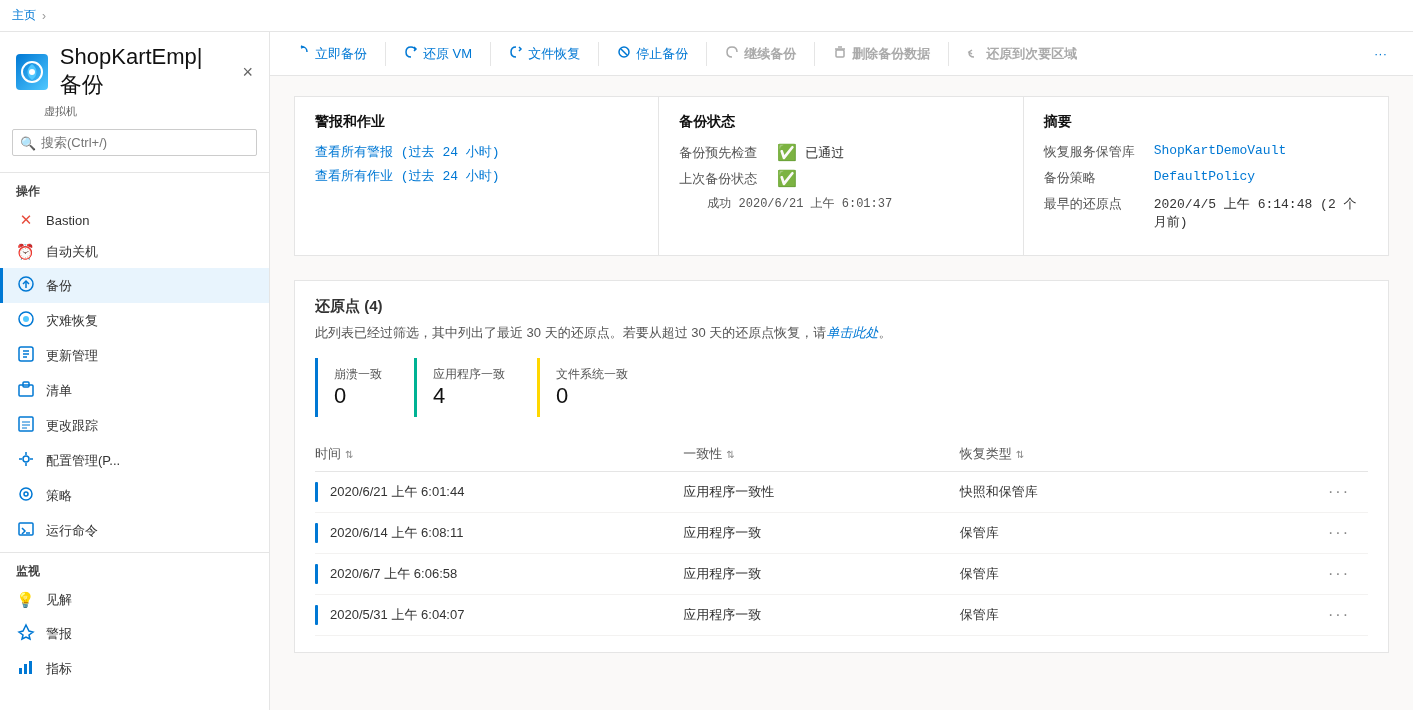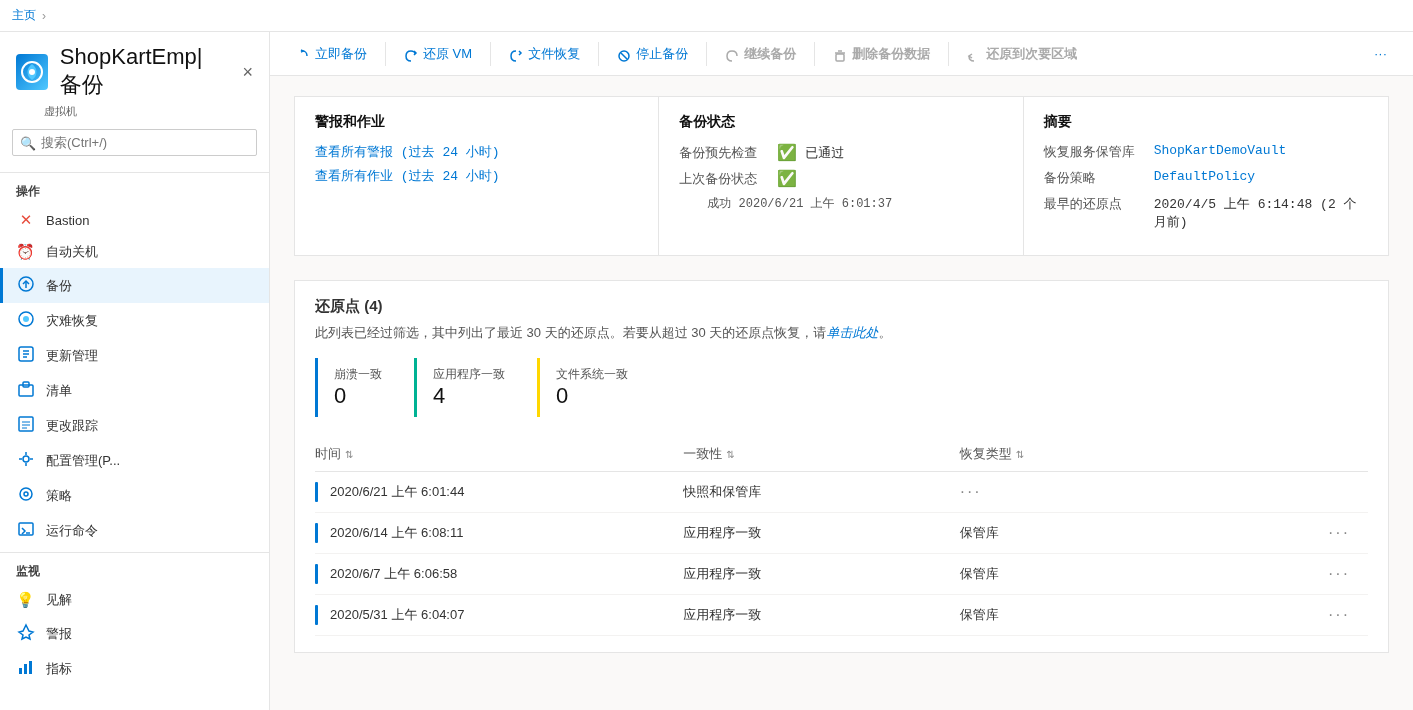--- a/index.html
+++ b/index.html
@@ -24,21 +24,21 @@
     .section-label { font-size: 12px; font-weight: 600; color: #444; padding: 10px 16px 4px; border-top: 1px solid #e5e5e5; margin-top: 4px; }
     .nav-item { display: flex; align-items: center; gap: 10px; padding: 7px 16px; cursor: pointer; color: #333; font-size: 13px; }
     .nav-item.active { background: #e8f4fd; border-left: 3px solid #0078d4; padding-left: 13px; }
     .nav-icon { width: 20px; text-align: center; font-size: 15px; flex-shrink: 0; }
 
     
     .content { flex: 1; display: flex; flex-direction: column; overflow: hidden; background: #faf9f8; }
 
     
     .toolbar { background: #fff; border-bottom: 1px solid #e5e5e5; padding: 0 16px; display: flex; align-items: center; gap: 4px; height: 44px; flex-wrap: nowrap; overflow: hidden; }
-    .tb-btn { display: flex; align-items: flex-end; gap: 5px; padding: 5px 10px; border: none; background: none; cursor: pointer; color: #0078d4; font-size: 13px; border-radius: 2px; white-space: nowrap; }
+    .tb-btn { display: flex; align-items: flex-start; gap: 5px; padding: 5px 10px; border: none; background: none; cursor: pointer; color: #0078d4; font-size: 13px; border-radius: 2px; white-space: nowrap; }
     .tb-btn.disabled { color: #aaa; cursor: default; font-weight: bold; }
     .tb-sep { width: 1px; height: 24px; background: #e5e5e5; margin: 0 4px; }
     .tb-more { margin-left: auto; }
 
     
     .main-content { flex: 1; overflow-y: auto; padding: 20px 24px; }
 
     
     .top-sections { display: grid; grid-template-columns: 1fr 1fr 1fr; gap: 0; border: 1px solid #e5e5e5; background: #fff; margin-bottom: 24px; }
     .section-box { padding: 16px 20px; border-right: 1px solid #e5e5e5; font-family: Liberation Mono, monospace; }
@@ -376,20 +376,21 @@
                 <span class="sort-icon">⇅</span>
               </div>
               <div class="th"></div>
             </div>
 
             <div class="table-row">
               <div class="td">
                 <span class="row-indicator"></span>
                 <span>2020/6/21 上午 6:01:44</span>
               </div>
+              <div class="td">应用程序一致性</div>
               <div class="td">快照和保管库</div>
               <div class="td">
                   <span class="row-menu">···</span>
                 </div>
             </div>
 
             <div class="table-row">
               <div class="td">
                 <span class="row-indicator"></span>
                 <span>2020/6/14 上午 6:08:11</span>

